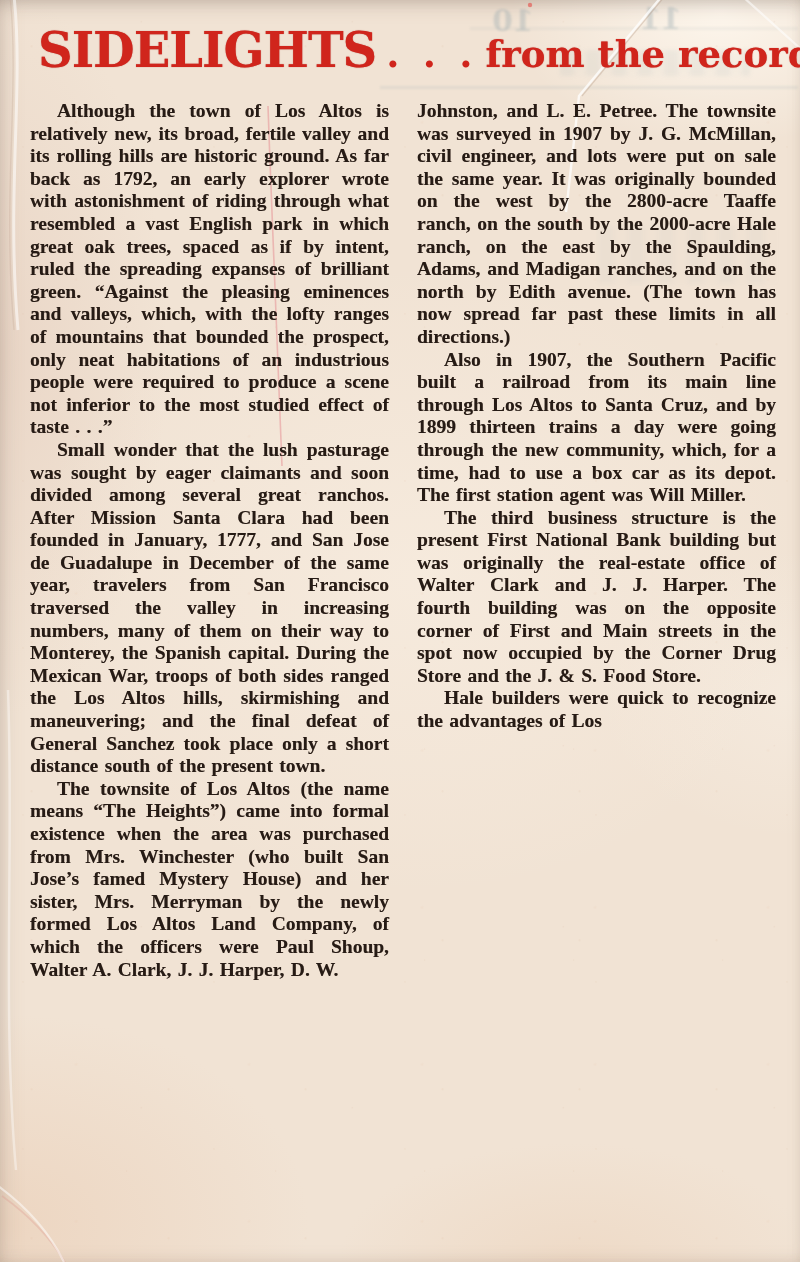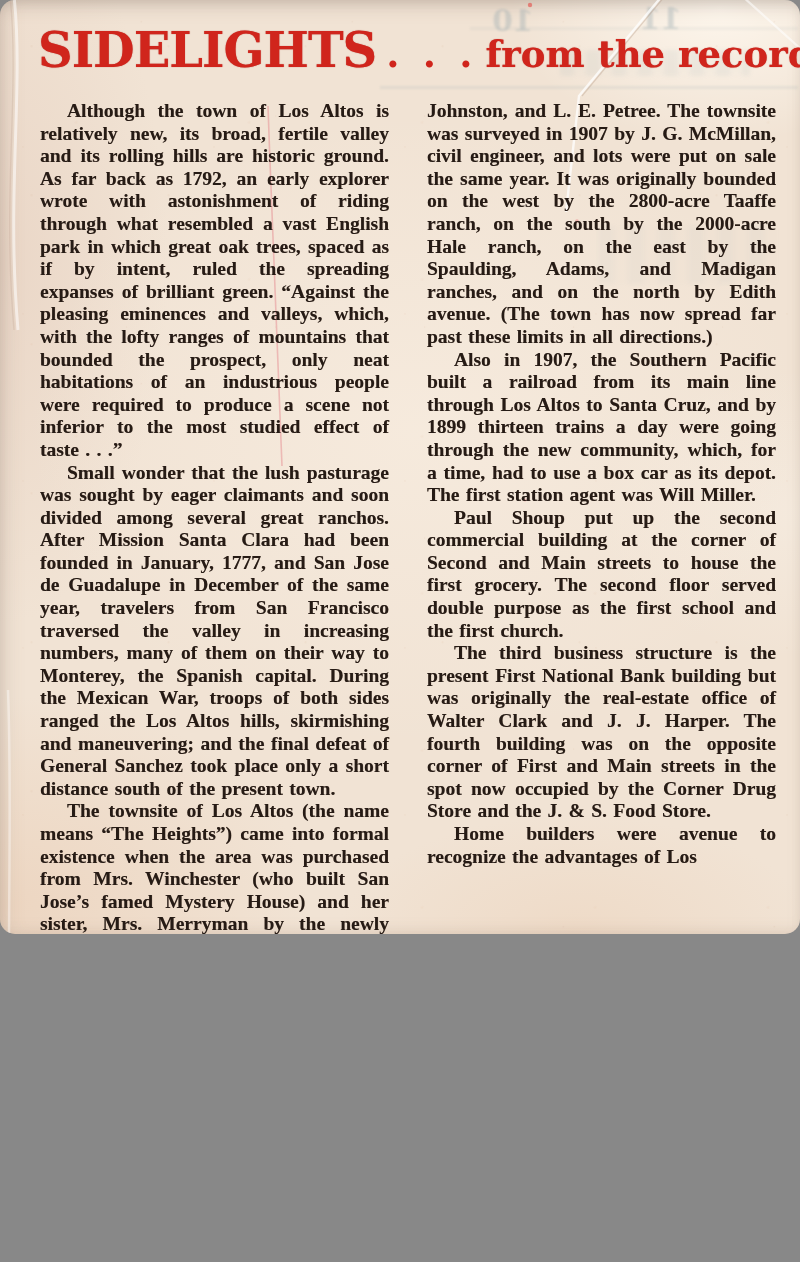--- a/index.html
+++ b/index.html
@@ -1,27 +1,26 @@
 <!DOCTYPE html>
 <html style="--title-red: #d0251c; --paper: #f1e3d4; --ink: #261b15;"><head>
 <meta charset="utf-8">
 <style>
   html,body{margin:0;padding:0;background:#888;}
   .page{
-    position:relative;width:800px;height:934px;overflow:hidden;
+    position:relative;width:800px;height:1262px;overflow:hidden;
     font-family:"Liberation Serif",serif;
     background:
       radial-gradient(ellipse 300px 190px at 90% 1%, rgba(255,249,240,.85), transparent 70%),
       radial-gradient(ellipse 430px 300px at 1% 97%, rgba(233,203,178,.55), transparent 70%),
       radial-gradient(ellipse 520px 420px at 52% 46%, rgba(250,240,228,.55), transparent 75%),
       radial-gradient(ellipse 240px 520px at 0% 28%, rgba(229,206,190,.6), transparent 70%),
       radial-gradient(ellipse 340px 170px at 72% 100%, rgba(236,211,188,.55), transparent 70%),
       radial-gradient(ellipse 280px 200px at 100% 55%, rgba(248,240,230,.5), transparent 72%),
       var(--paper,#f1e3d4);
-    border-radius: 15px;
   }
   
   .page::before{
     content:"";position:absolute;inset:0;pointer-events:none;opacity:.8;
     background-image:
       radial-gradient(circle 2.5px at 23% 31%, rgba(214,170,138,.16), transparent 70%),
       radial-gradient(circle 2px at 67% 12%, rgba(205,160,130,.14), transparent 70%),
       radial-gradient(circle 3px at 44% 78%, rgba(222,180,150,.15), transparent 70%),
       radial-gradient(circle 1.7px at 85% 55%, rgba(200,158,128,.17), transparent 70%),
       radial-gradient(circle 2.2px at 12% 88%, rgba(216,172,140,.15), transparent 70%);
@@ -43,21 +42,21 @@
   .t-main{
     font:800 48px/1 "DejaVu Serif",serif;letter-spacing:-1px;
     text-shadow:0 0 1px rgba(156,22,16,.65);
   }
   .t-dots{font:800 38px/1 "DejaVu Serif",serif;letter-spacing:5px;margin:0 8px 0 10px;}
   .t-rest{
     font:700 37px/1 "DejaVu Serif",serif;letter-spacing:0;
     text-shadow:0 0 1px rgba(156,22,16,.6);
   }
   .columns{position:absolute;left:30px;top:100px;width:746px;display:flex;gap:28px;z-index:3;}
-  .col{width:359px;margin-left:10px;}
+  .col{width:359px;}
   .para{
     margin:0;text-indent:27px;text-align:justify;
     font:700 19.5px/22.6px "Liberation Serif",serif;
     color:var(--ink,#261b15);
     word-spacing:1.5px;
     text-shadow:0.2px 0.3px 0.5px rgba(62,42,30,.5);
   }
   .para.no-indent{text-indent:0;}
   
   .bleed-num{
@@ -96,23 +95,22 @@
 
   <div class="columns">
     <div class="col">
         <p class="para">Although the town of Los Altos is relatively new, its broad, fertile valley and its rolling hills are historic ground.  As far back as 1792, an early explorer wrote with astonishment of riding through what resembled a vast English park in which great oak trees, spaced as if by intent, ruled the spreading expanses of brilliant green. “Against the pleasing eminences and valleys, which, with the lofty ranges of mountains that bounded the prospect, only neat habitations of an industrious people were required to produce a scene not inferior to the most studied effect of taste . . .”</p>
         <p class="para">Small wonder that the lush pasturage was sought by eager claimants and soon divided among several great ranchos. After Mission Santa Clara had been founded in January, 1777, and San Jose de Guadalupe in December of the same year, travelers from San Francisco traversed the valley in increasing numbers, many of them on their way to Monterey, the Spanish capital. During the Mexican War, troops of both sides ranged the Los Altos hills, skirmishing and maneuvering; and the final defeat of General Sanchez took place only a short distance south of the present town.</p>
         <p class="para">The townsite of Los Altos (the name means “The Heights”) came into formal existence when the area was purchased from Mrs. Winchester (who built San Jose’s famed Mystery House) and her sister, Mrs. Merryman by the newly formed Los Altos Land Company, of which the officers were Paul Shoup, Walter A. Clark, J. J. Harper, D. W.</p>
       </div>
     <div class="col">
         <p class="para no-indent">Johnston, and L. E. Petree.  The townsite was surveyed in 1907 by J. G. McMillan, civil engineer, and lots were put on sale the same year.  It was originally bounded on the west by the 2800-acre Taaffe ranch, on the south by the 2000-acre Hale ranch, on the east by the Spaulding, Adams, and Madigan ranches, and on the north by Edith avenue.  (The town has now spread far past these limits in all directions.)</p>
         <p class="para">Also in 1907, the Southern Pacific built a railroad from its main line through Los Altos to Santa Cruz, and by 1899 thirteen trains a day were going through the new community, which, for a time, had to use a box car as its depot.  The first station agent was Will Miller.</p>
-        <p class="para">Paul Shoup put up the second commercial building at the corner of Second and Main streets to house the first grocery.  The second floor served double purpose as the first school and the first church.</p>
         <p class="para">The third business structure is the present First National Bank building but was originally the real-estate office of Walter Clark and J. J. Harper.  The fourth building was on the opposite corner of First and Main streets in the spot now occupied by the Corner Drug Store and the J. &amp; S. Food Store.</p>
-        <p class="para">Home builders were avenue to recognize the advantages of Los</p>
+        <p class="para">Hale builders were quick to recognize the advantages of Los</p>
       </div>
   </div>
 
   <svg class="creases" width="800" height="1262" viewBox="0 0 800 1262">
 
     <path d="M662,-4 L579,96 L566,212" stroke="rgba(255,255,255,0.75)" stroke-width="2.4" fill="none"></path>
     <path d="M665,-4 L582,96" stroke="rgba(178,148,128,0.35)" stroke-width="1.2" fill="none"></path>
 
     <path d="M268,106 C272,220 276,330 282,466" stroke="rgba(226,122,132,0.42)" stroke-width="1.6" fill="none"></path>
 

